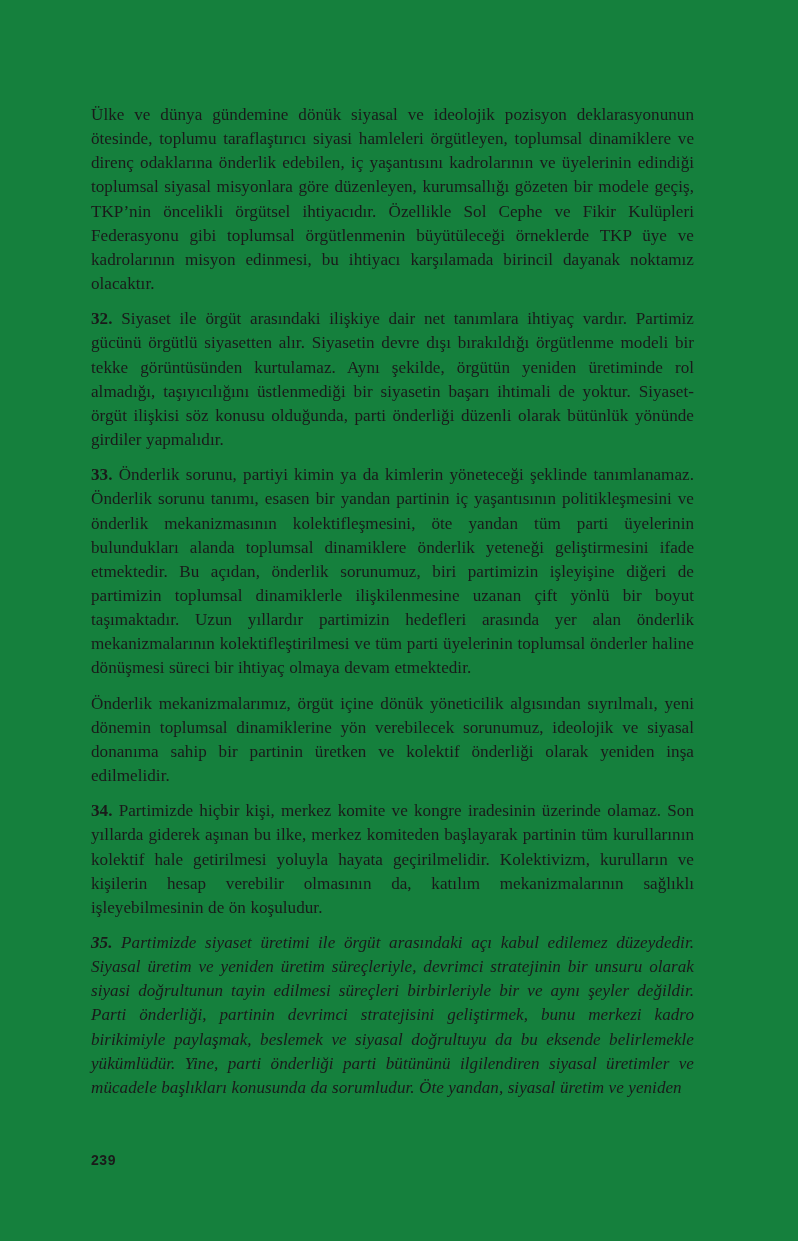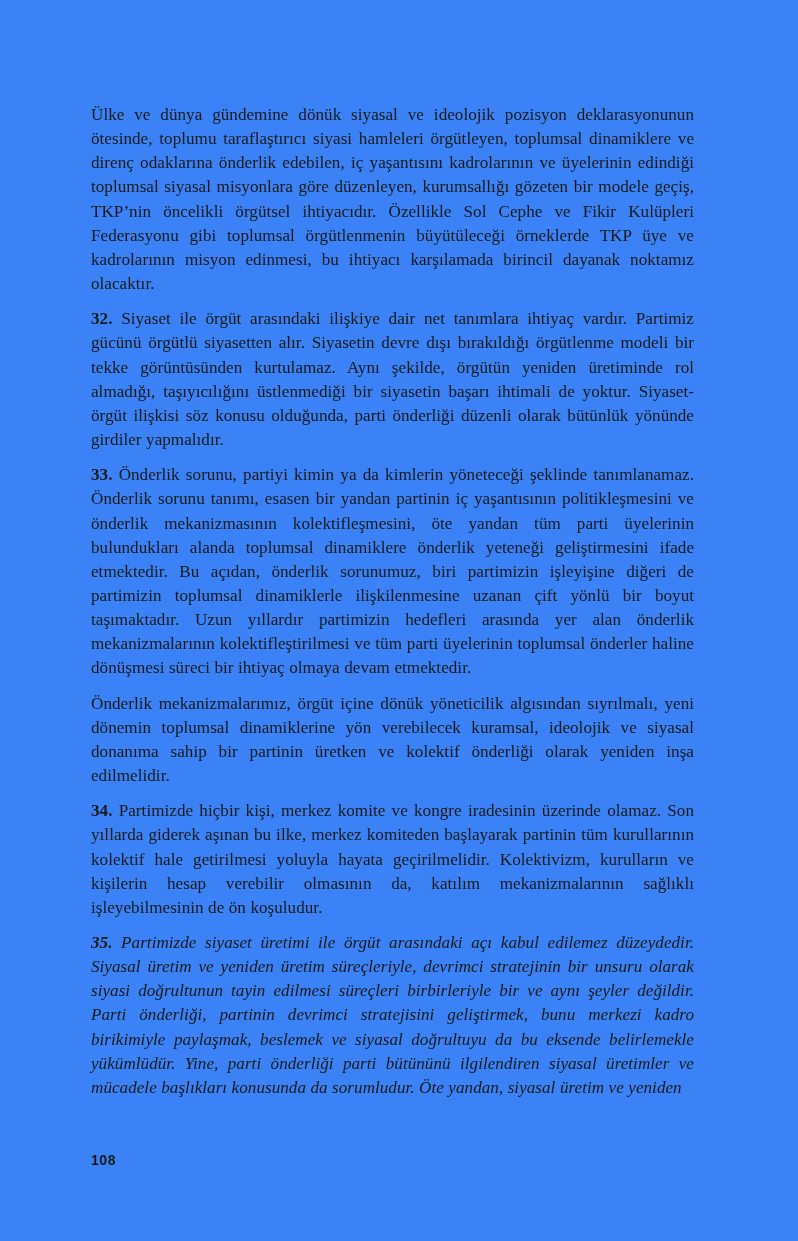--- a/index.html
+++ b/index.html
@@ -6,21 +6,21 @@
   html, body {
     margin: 0;
     padding: 0;
     background: #ffffff;
   }
 
   .page {
     position: relative;
     width: 798px;
     height: 1241px;
-    background: #3b82f6;
+    background: #15803d;
     overflow: hidden;
     box-sizing: border-box;
   }
 
   .text-column {
     position: absolute;
     left: 91px;
     top: 103px;
     width: 603px;
   }
@@ -72,28 +72,28 @@
 
     <p class="para">
       <span class="num">32.</span> <span>Siyaset ile örgüt arasındaki ilişkiye dair net tanımlara ihtiyaç vardır. Partimiz gücünü örgütlü siyasetten alır. Siyasetin devre dışı bırakıldığı örgütlenme modeli bir tekke görüntüsünden kurtulamaz. Aynı şekilde, örgütün yeniden üretiminde rol almadığı, taşıyıcılığını üstlenmediği bir siyasetin başarı ihtimali de yoktur. Siyaset-örgüt ilişkisi söz konusu olduğunda, parti önderliği düzenli olarak bütünlük yönünde girdiler yapmalıdır.</span>
     </p>
 
     <p class="para">
       <span class="num">33.</span> <span>Önderlik sorunu, partiyi kimin ya da kimlerin yöneteceği şeklinde tanımlanamaz. Önderlik sorunu tanımı, esasen bir yandan partinin iç yaşantısının politikleşmesini ve önderlik mekanizmasının kolektifleşmesini, öte yandan tüm parti üyelerinin bulundukları alanda toplumsal dinamiklere önderlik yeteneği geliştirmesini ifade etmektedir. Bu açıdan, önderlik sorunumuz, biri partimizin işleyişine diğeri de partimizin toplumsal dinamiklerle ilişkilenmesine uzanan çift yönlü bir boyut taşımaktadır. Uzun yıllardır partimizin hedefleri arasında yer alan önderlik mekanizmalarının kolektifleştirilmesi ve tüm parti üyelerinin toplumsal önderler haline dönüşmesi süreci bir ihtiyaç olmaya devam etmektedir.</span>
     </p>
 
     <p class="para">
-      <span class="num"></span><span>Önderlik mekanizmalarımız, örgüt içine dönük yöneticilik algısından sıyrılmalı, yeni dönemin toplumsal dinamiklerine yön verebilecek kuramsal, ideolojik ve siyasal donanıma sahip bir partinin üretken ve kolektif önderliği olarak yeniden inşa edilmelidir.</span>
+      <span class="num"></span><span>Önderlik mekanizmalarımız, örgüt içine dönük yöneticilik algısından sıyrılmalı, yeni dönemin toplumsal dinamiklerine yön verebilecek sorunumuz, ideolojik ve siyasal donanıma sahip bir partinin üretken ve kolektif önderliği olarak yeniden inşa edilmelidir.</span>
     </p>
 
     <p class="para">
       <span class="num">34.</span> <span>Partimizde hiçbir kişi, merkez komite ve kongre iradesinin üzerinde olamaz. Son yıllarda giderek aşınan bu ilke, merkez komiteden başlayarak partinin tüm kurullarının kolektif hale getirilmesi yoluyla hayata geçirilmelidir. Kolektivizm, kurulların ve kişilerin hesap verebilir olmasının da, katılım mekanizmalarının sağlıklı işleyebilmesinin de ön koşuludur.</span>
     </p>
 
     <p class="para">
       <span class="num">35.</span> <span>Partimizde siyaset üretimi ile örgüt arasındaki açı kabul edilemez düzeydedir. Siyasal üretim ve yeniden üretim süreçleriyle, devrimci stratejinin bir unsuru olarak siyasi doğrultunun tayin edilmesi süreçleri birbirleriyle bir ve aynı şeyler değildir. Parti önderliği, partinin devrimci stratejisini geliştirmek, bunu merkezi kadro birikimiyle paylaşmak, beslemek ve siyasal doğrultuyu da bu eksende belirlemekle yükümlüdür. Yine, parti önderliği parti bütününü ilgilendiren siyasal üretimler ve mücadele başlıkları konusunda da sorumludur. Öte yandan, siyasal üretim ve yeniden</span>
     </p>
 
   </div>
 
-  <div class="page-number">108</div>
+  <div class="page-number">239</div>
 
 </div>
 
 </body></html>

